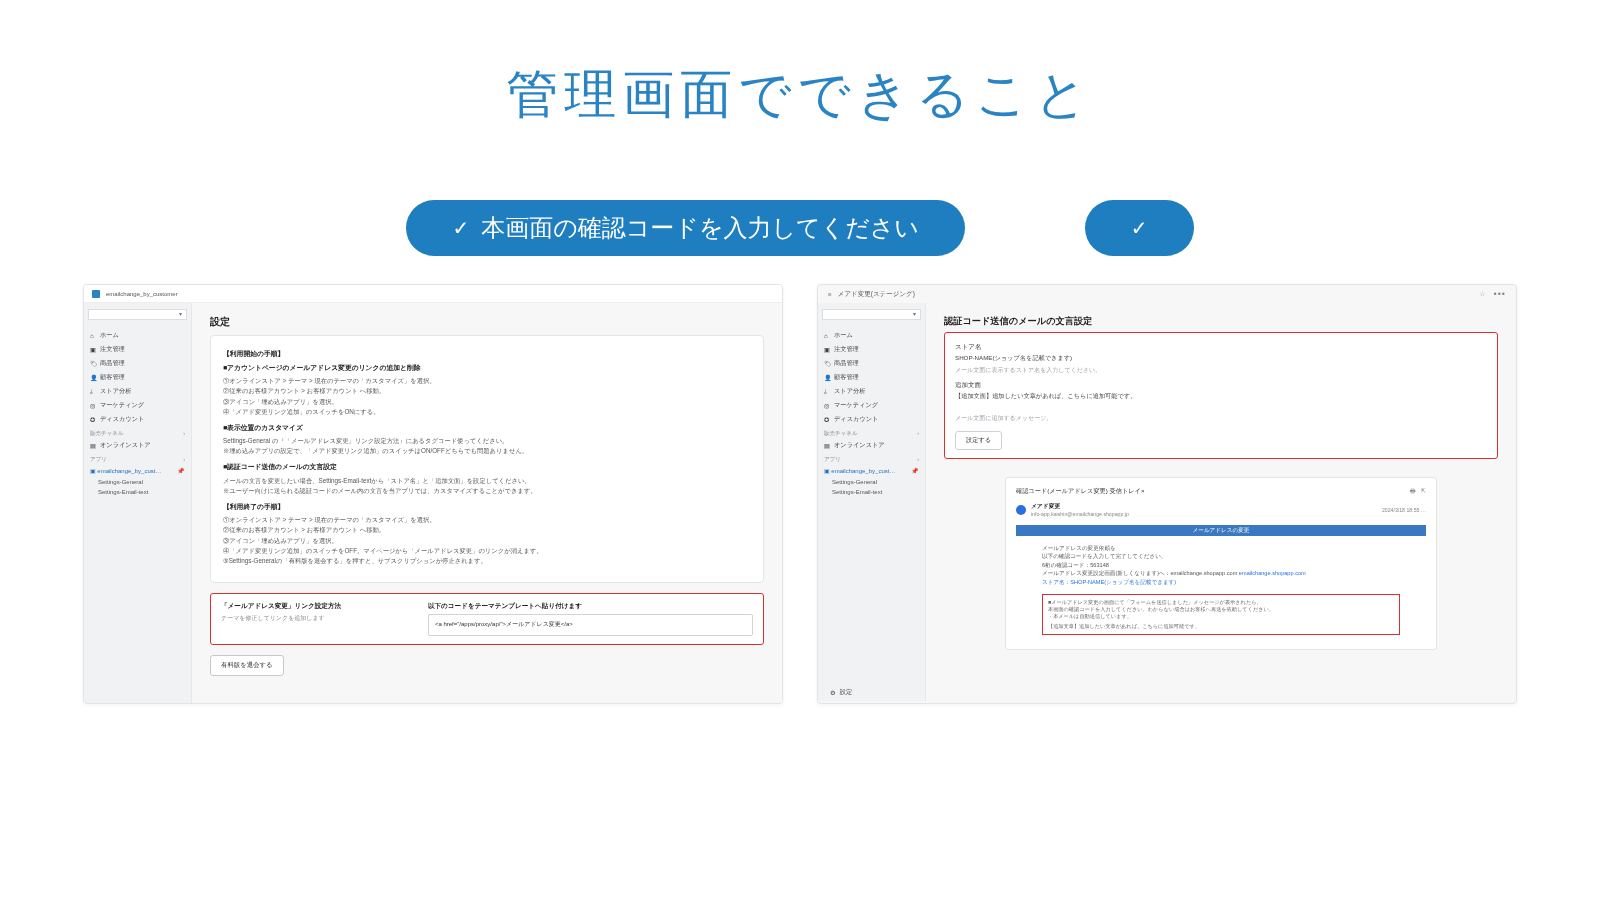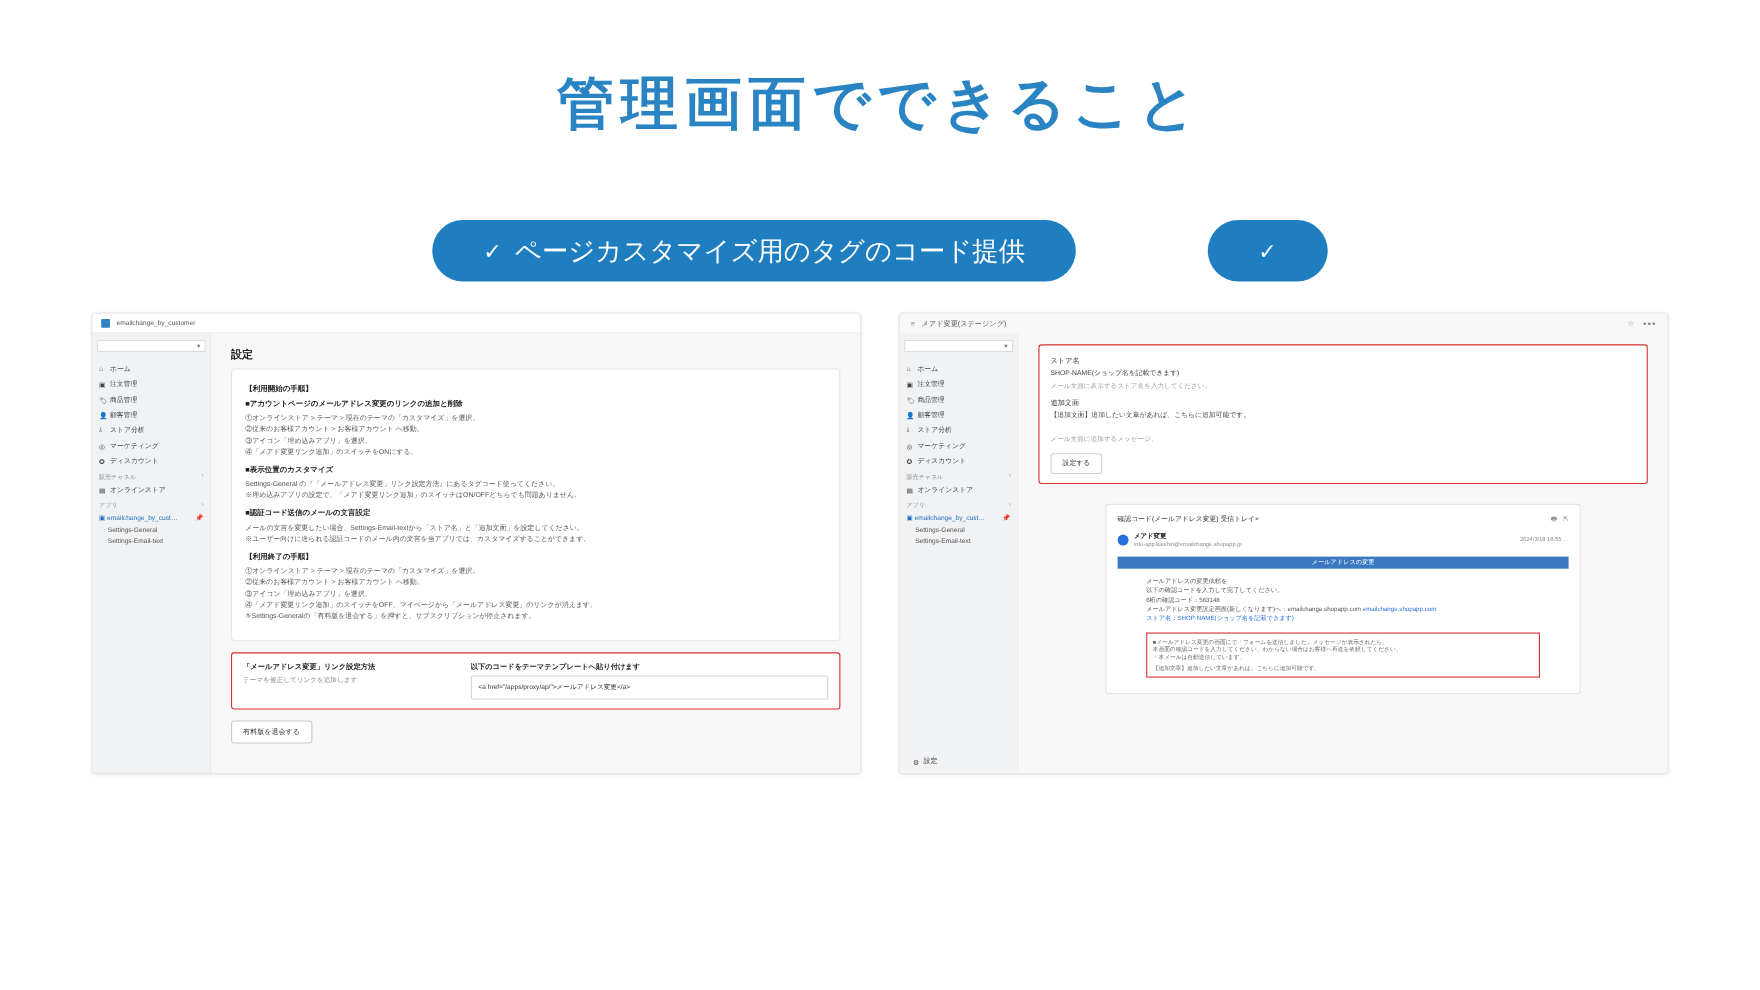--- a/index.html
+++ b/index.html
@@ -7,21 +7,21 @@
     width: 1600px;
     height: 900px;
     background: #fff;
     font-family: -apple-system, "Hiragino Sans", "Meiryo", sans-serif;
     position: relative;
     overflow: hidden;
   }
   .page-title {
     text-align: center;
     font-size: 52px;
-    font-weight: 700;
+    font-weight: 400;
     color: #2a84c3;
     margin-top: 60px;
     letter-spacing: 6px;
   }
   .row {
     display: flex;
     justify-content: center;
     gap: 120px;
     margin-top: 70px;
   }
@@ -164,21 +164,21 @@
   .settings-link { display:flex; align-items:center; gap:4px; font-size:6.3px; color:#444; padding:8px 4px 0; }
 </style>
 </head>
 <body>
 
 <h1 class="page-title">管理画面でできること</h1>
 
 <div class="row">
   <div class="pill">
     <span class="check">✓</span>
-    <span>ページカスタマイズ用のタグのコード提供</span>
+    <span>本画面の確認コードを入力してください</span>
   </div>
   <div class="pill">
     <span class="check">✓</span>
   </div>
 </div>
 
 <div class="panels-row">
 
   <div class="panel-frame">
     <div class="adm-topbar">
@@ -339,20 +339,21 @@
             <span>📌</span>
           </div>
         <div class="side-sub">Settings-General</div>
         <div class="side-sub active-green">Settings-Email-text</div>
         <div class="settings-link" style="position:absolute; bottom:6px; left:8px;">
           <span>⚙</span>
             <span>設定</span>
         </div>
       </div>
       <div class="adm-main">
+        <div class="r-h">認証コード送信のメールの文言設定</div>
         <div class="redcard">
           <div class="label">ストア名</div>
           <div class="value">SHOP-NAME(ショップ名を記載できます)</div>
           <div class="hint">メール文面に表示するストア名を入力してください。</div>
           <div class="label">追加文面</div>
           <div class="value">【追加文面】追加したい文章があれば、こちらに追加可能です。</div>
           <div class="hint" style="margin-top:10px;">メール文面に追加するメッセージ。</div>
           <div class="btn-solid">設定する</div>
         </div>
 

